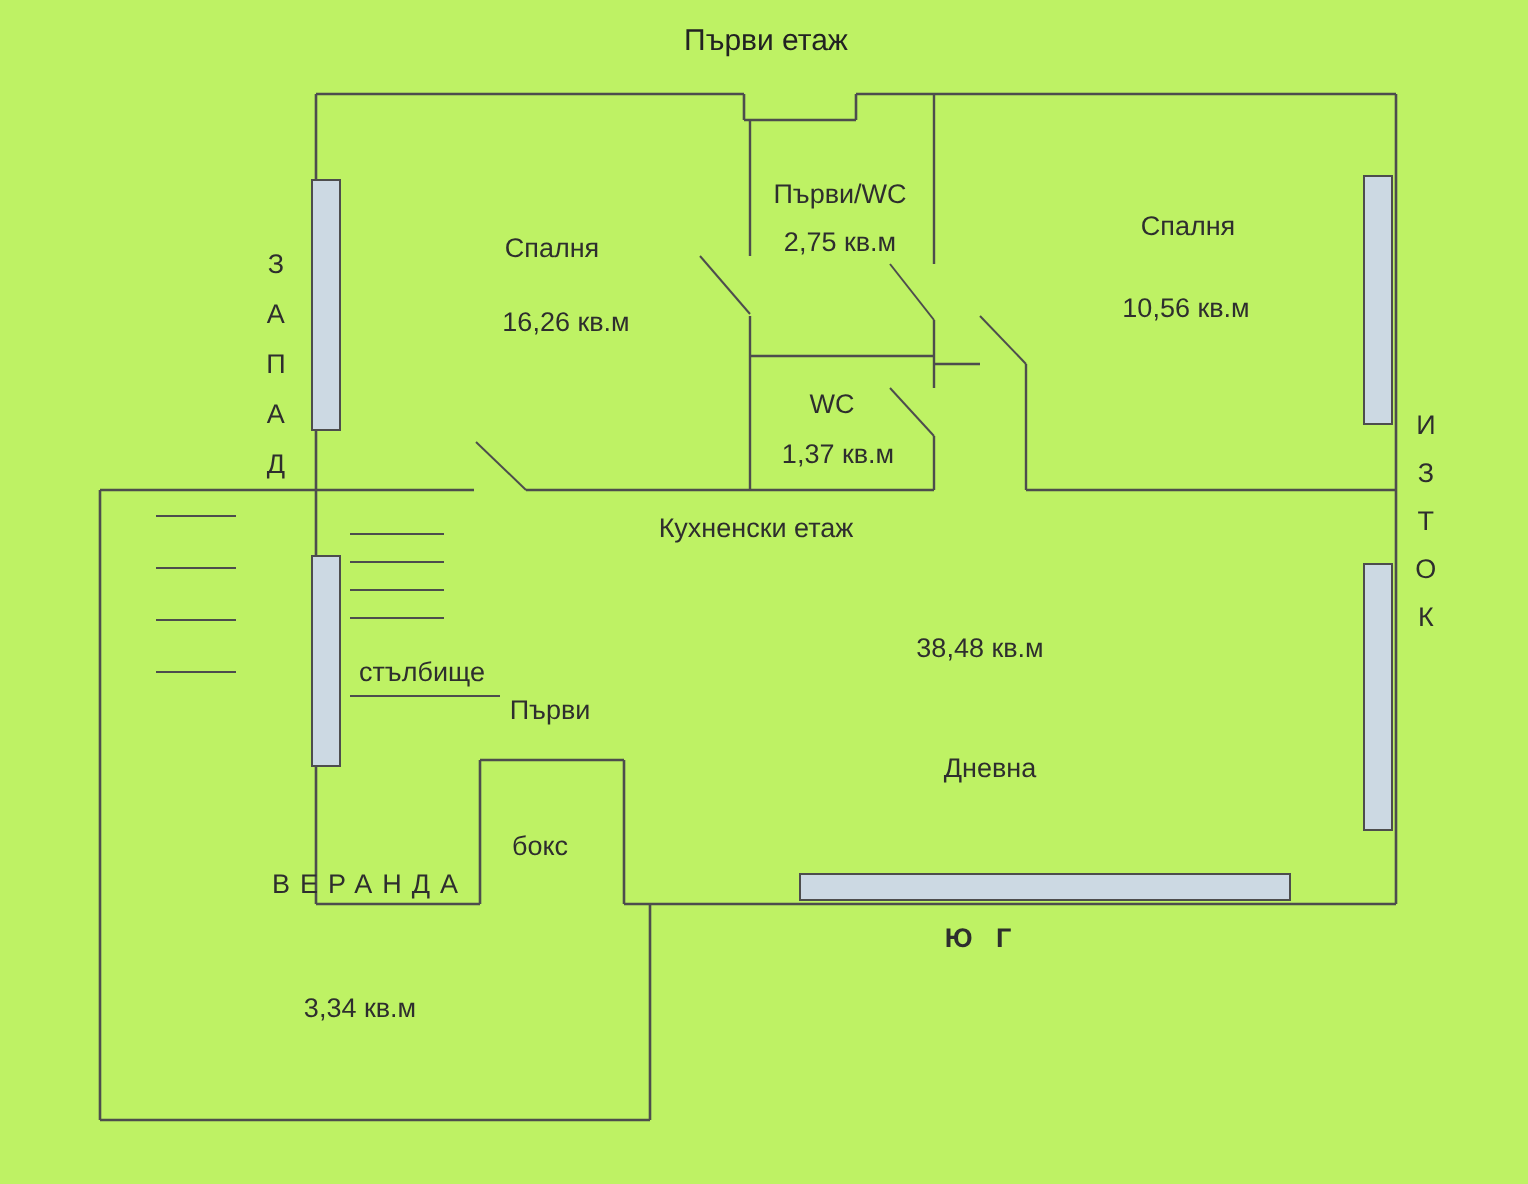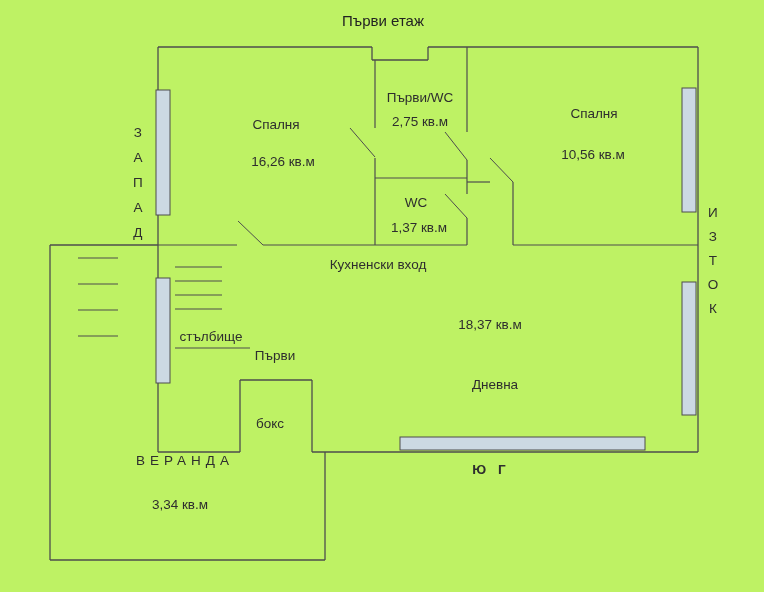--- a/index.html
+++ b/index.html
@@ -114,25 +114,25 @@
 
   <div class="lbl" style="left:420px; top:98px">Първи/WC</div>
   <div class="lbl" style="left:420px; top:122px">2,75 кв.м</div>
 
   <div class="lbl" style="left:594px; top:114px">Спалня</div>
   <div class="lbl" style="left:593px; top:155px">10,56 кв.м</div>
 
   <div class="lbl" style="left:416px; top:203px">WC</div>
   <div class="lbl" style="left:419px; top:228px">1,37 кв.м</div>
 
-  <div class="lbl" style="left:378px; top:265px">Кухненски вход</div>
+  <div class="lbl" style="left:378px; top:265px">Кухненски етаж</div>
 
-  <div class="lbl" style="left:490px; top:325px">18,37 кв.м</div>
+  <div class="lbl" style="left:490px; top:325px">38,48 кв.м</div>
   <div class="lbl" style="left:495px; top:385px">Дневна</div>
 
   <div class="lbl" style="left:211px; top:337px">стълбище</div>
   <div class="lbl" style="left:275px; top:356px">Първи</div>
   <div class="lbl" style="left:270px; top:424px">бокс</div>
 
-  <div class="lbl veranda-name" style="left:185px; top:461px">ВЕРАНДА</div>
+  <div class="lbl veranda-name" style="left:185px; top:443px">ВЕРАНДА</div>
   <div class="lbl" style="left:180px; top:505px">3,34 кв.м</div>
 
 </div>
 
 </body></html>

